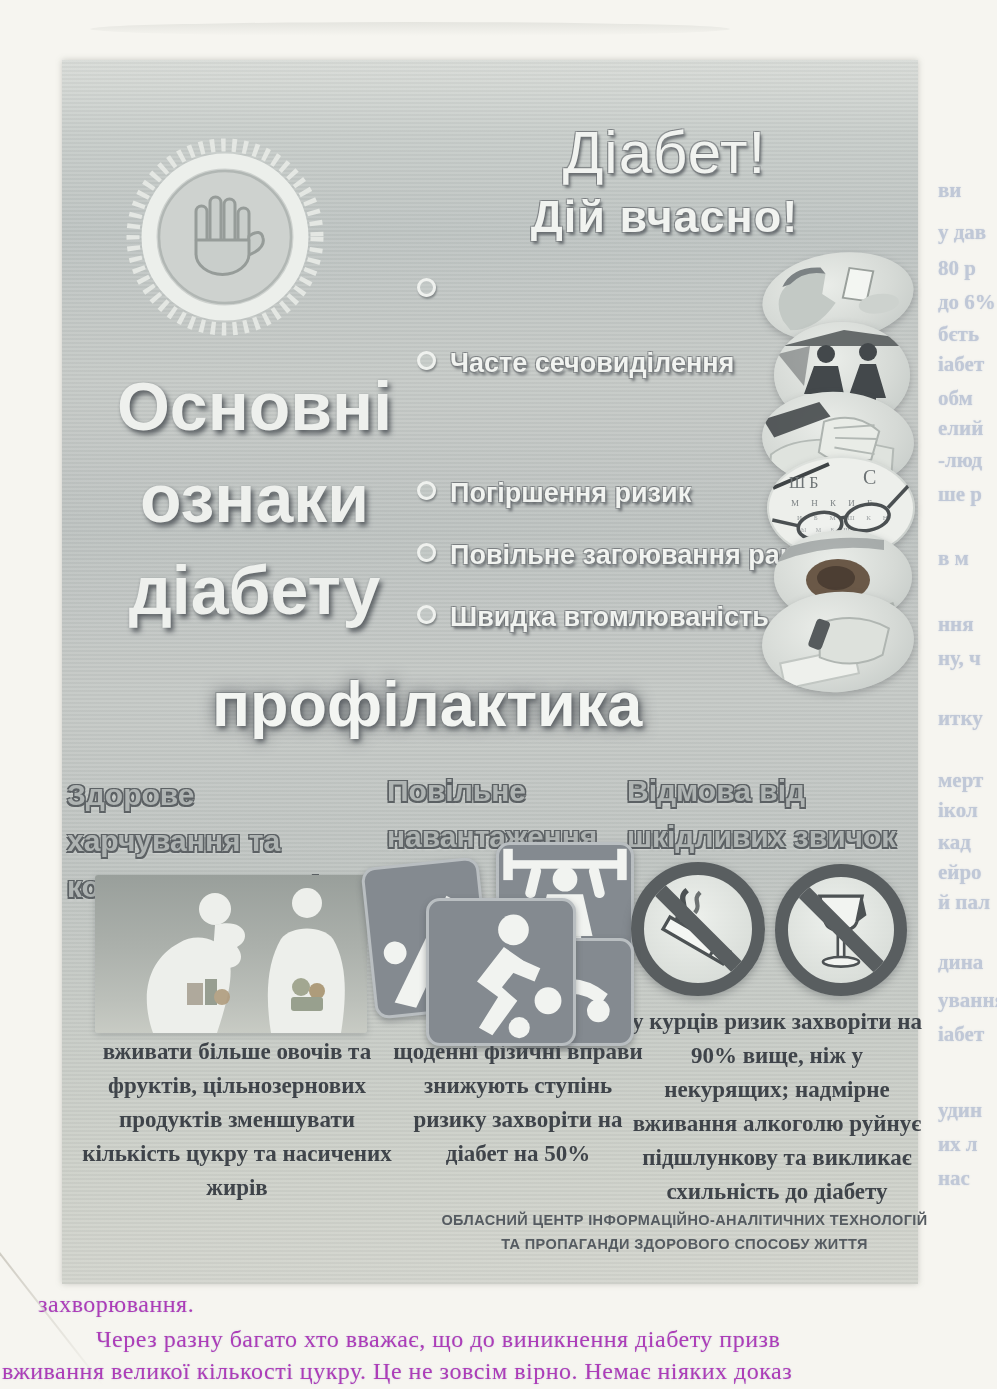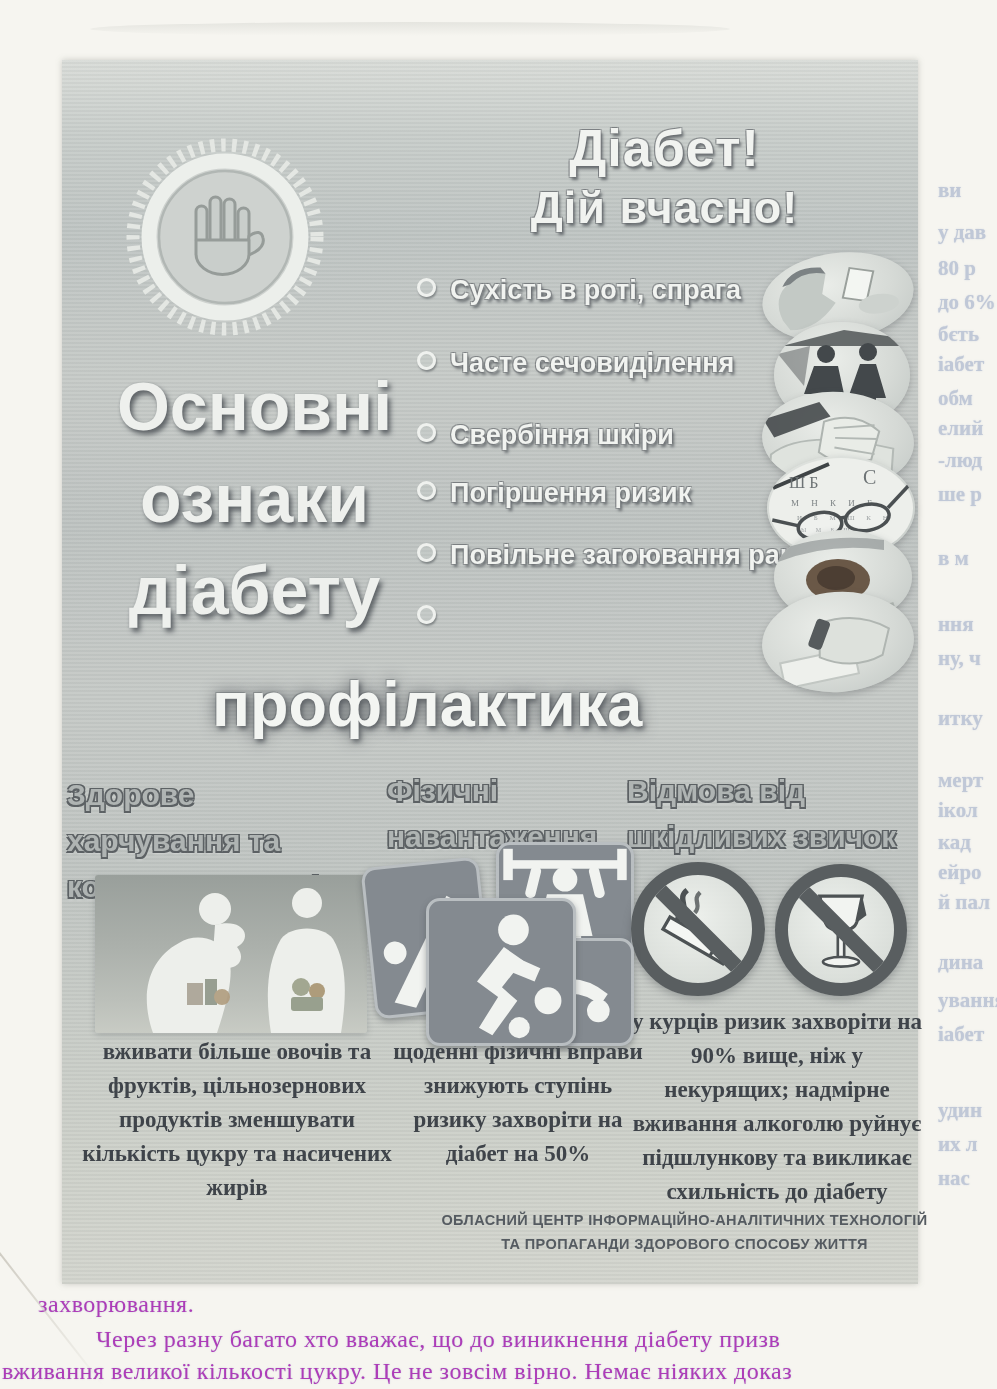--- a/index.html
+++ b/index.html
@@ -17,21 +17,21 @@
                       #c6cac7 52%,#c0c5c2 66%,#c8ccc7 78%,#ced1ca 90%,#d3d5ce 100%);
     box-shadow:0 0 6px rgba(120,122,116,.35);}
 
   .stop-icon{position:absolute;left:58px;top:72px;width:210px;height:210px;}
   .stop-icon svg{width:100%;height:100%;display:block;}
 
   .title{position:absolute;left:395px;top:58px;width:415px;text-align:center;}
   .emboss-white{color:#f1f3f0;
     text-shadow:-1px -1px 0 rgba(105,110,113,.55),1px -1px 0 rgba(105,110,113,.55),
                 -1px 1px 0 rgba(105,110,113,.55),2px 3px 3px rgba(60,65,70,.65);}
-  .title-l1{font-size:52px;font-weight:bold;letter-spacing:1px;}
+  .title-l1{font-size:60px;font-weight:normal;letter-spacing:1px;}
   .title-l2{font-size:45px;font-weight:bold;margin-top:4px;letter-spacing:1px;}
 
   .symptom{position:absolute;left:355px;font-size:27px;font-weight:bold;white-space:nowrap;}
   .bullet{display:inline-block;width:13px;height:13px;border-radius:50%;
     border:3.5px solid #eff1ee;background:rgba(205,210,207,.25);margin-right:14px;
     vertical-align:2px;box-shadow:1px 2px 2px rgba(70,75,80,.5);}
 
   .side-title{position:absolute;left:25px;top:300px;width:335px;text-align:center;
     font-size:68px;font-weight:bold;line-height:92px;color:#eef0ed;
     text-shadow:3px 4px 5px rgba(70,75,80,.8),0 0 2px rgba(130,135,138,.5);}
@@ -114,26 +114,25 @@
           <path d="M-29,-4 H 24 V 10 a 26 20 0 0 1 -53 0 z"></path>
         </g>
       </svg>
     </div>
 
     <div class="title">
       <div class="title-l1 emboss-white">Діабет!</div>
       <div class="title-l2 emboss-white">Дій вчасно!</div>
     </div>
 
-    <div class="symptom emboss-white" style="top:215px"><span class="bullet"></span><span>Сухість в роті, спрага</span></div>
+    <div class="symptom emboss-white" style="top:215px"><span class="bullet"></span></div>
     <div class="symptom emboss-white" style="top:288px"><span class="bullet"></span><span>Часте сечовиділення</span></div>
-    <div class="symptom emboss-white" style="top:360px"><span class="bullet"></span><span>Свербіння шкіри</span></div>
     <div class="symptom emboss-white" style="top:418px"><span class="bullet"></span><span>Погіршення ризик</span></div>
     <div class="symptom emboss-white" style="top:480px"><span class="bullet"></span><span>Повільне загоювання ран</span></div>
-    <div class="symptom emboss-white" style="top:542px"><span class="bullet"></span></div>
+    <div class="symptom emboss-white" style="top:542px"><span class="bullet"></span><span>Швидка втомлюваність</span></div>
 
     <div class="photo" style="left:700px;top:193px;width:152px;height:88px;transform:rotate(-8deg)">
       <svg viewBox="0 0 150 100" preserveAspectRatio="none">
         <path d="M18,68 Q10,40 30,26 Q48,12 66,22 L60,44 L72,56 Q50,84 24,80 Z" fill="#c3c9c5"></path>
         <path d="M22,30 Q34,8 62,14 L66,22 Q46,14 30,28 Z" fill="#7c8284"></path>
         <g transform="rotate(18 96 40)">
             <rect x="84" y="22" width="24" height="34" fill="rgba(245,247,244,0.9)" stroke="#9aa09c" stroke-width="2"></rect>
           </g>
         <ellipse cx="114" cy="64" rx="20" ry="11" fill="#cdd2ce"></ellipse>
       </svg>
@@ -200,21 +199,21 @@
     </div>
 
     <div class="prevention">профілактика</div>
 
     <div class="col-head h1">
       <div>Здорове</div>
       <div>харчування та</div>
       <div>контроль маси тіла</div>
     </div>
     <div class="col-head h2">
-      <div>Фізичні</div>
+      <div>Повільне</div>
       <div>навантаження</div>
     </div>
     <div class="col-head h3">
       <div>Відмова від</div>
       <div>шкідливих звичок</div>
     </div>
 
     <div class="sil-img">
       <svg viewBox="0 0 272 158" preserveAspectRatio="none">
         <g fill="#edefeb">

